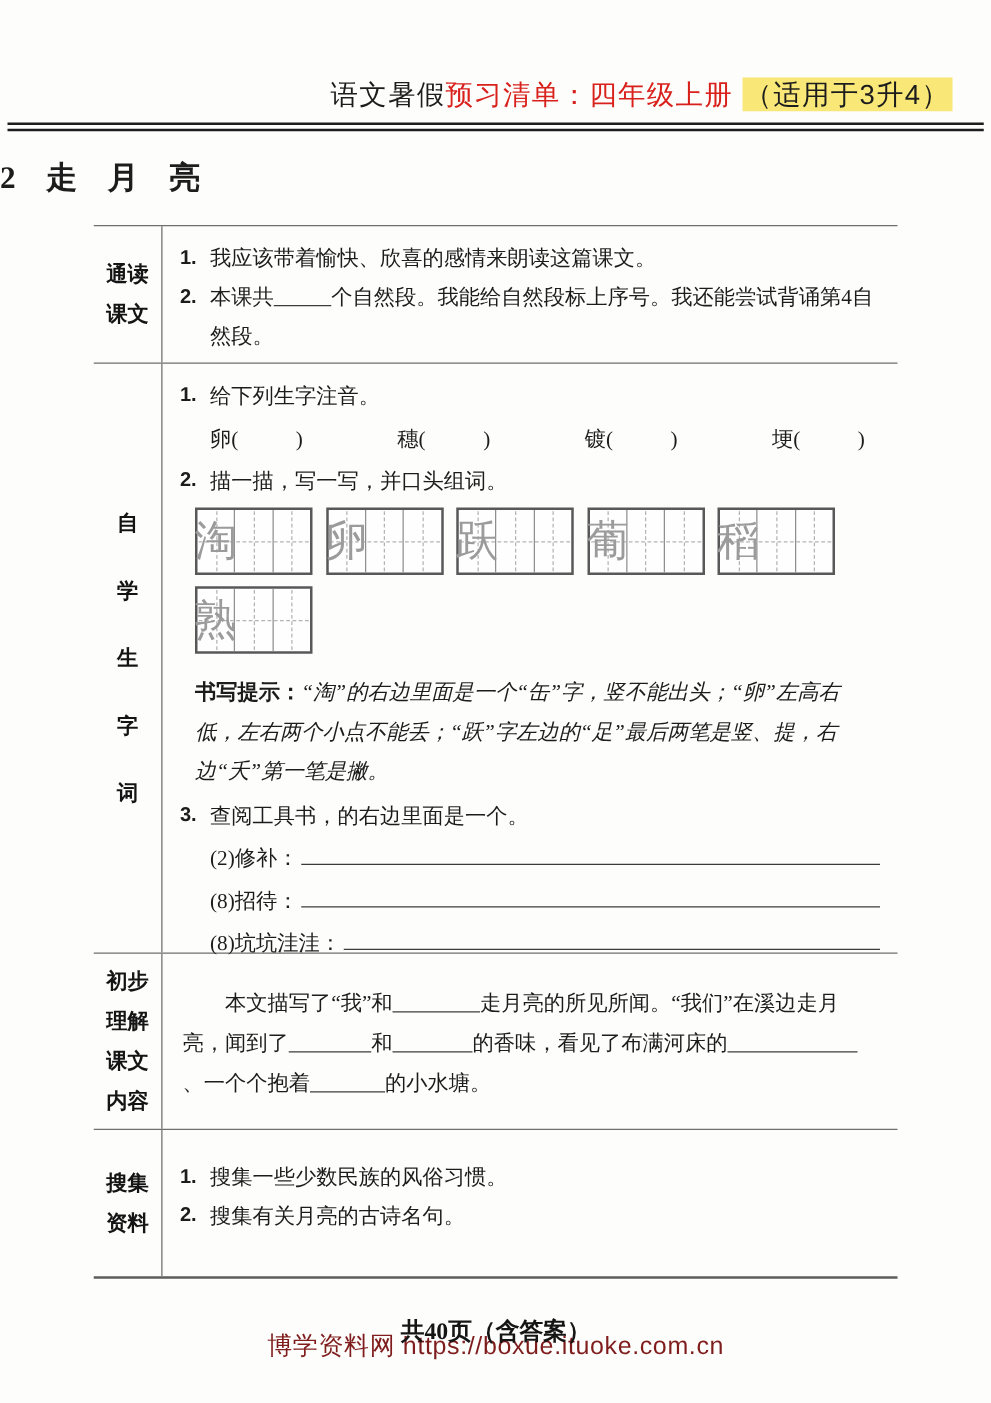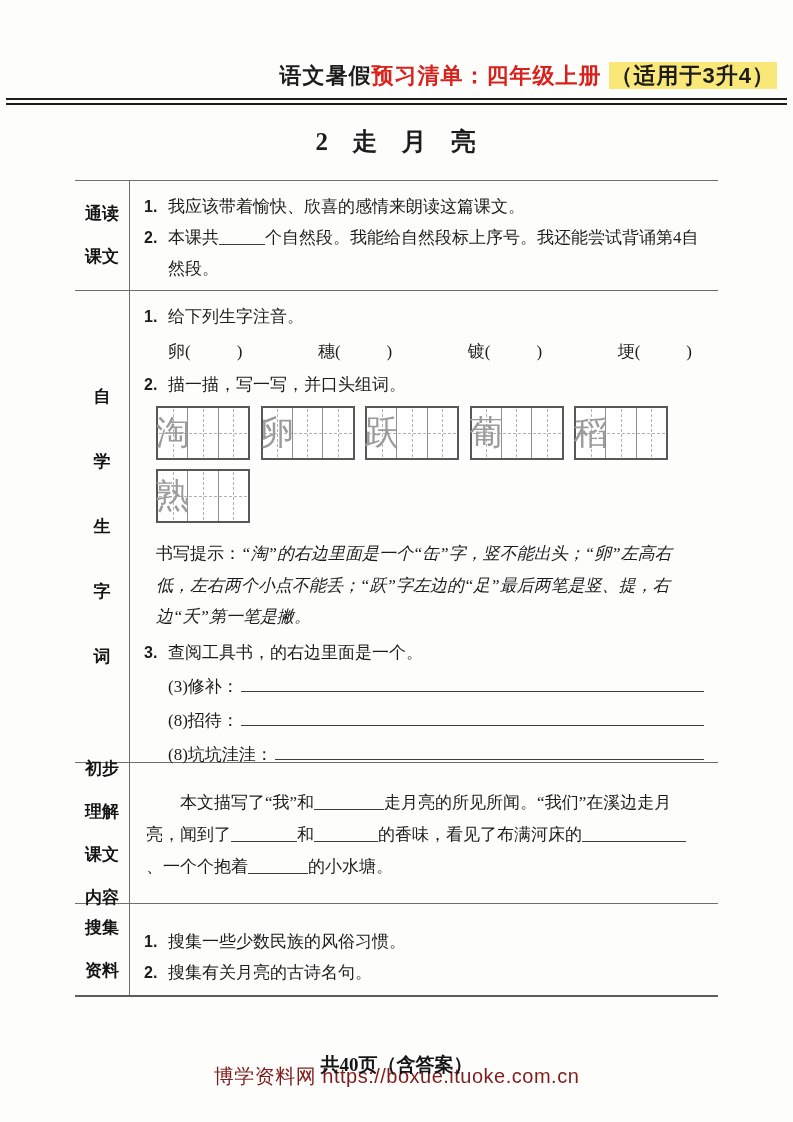--- a/index.html
+++ b/index.html
@@ -7,55 +7,55 @@
   body {
     background:#fdfdfc;
     font-family:"Liberation Serif", serif;
     color:#1c1c1c;
     position:relative;
     overflow:hidden;
   }
 
   
   .header {
-    position:absolute; top:61px; right:16px;
+    position:absolute; top:61px; right:31px;
     font-family:"Liberation Sans", sans-serif;
-    font-weight:bold; font-size:22px; letter-spacing:1px;
+    font-weight:normal; font-size:22px; letter-spacing:1px;
     white-space:nowrap;
   }
   .header .red  { color:#d9211c; }
   .header .hl   { background:#f9e878; padding:1px 2px; }
   .double-rule {
     position:absolute; left:6px; right:6px; top:98px; height:7px;
     border-top:2px solid #1d1d1d; border-bottom:2px solid #1d1d1d;
   }
 
   
   .lesson-title {
     position:absolute; top:125px; left:0; width:100%;
-    text-align:center; font-size:25px; font-weight:bold;
+    text-align:left; font-size:25px; font-weight:bold;
     word-spacing:14px; letter-spacing:2px;
   }
 
   
   .sheet-table {
     position:absolute; left:75px; top:180px; width:643px;
     border-bottom:2px solid #5d5d5d;
   }
   .trow { display:flex; border-top:1px solid #6f6f6f; }
   .trow.r1 { height:110px; }
   .trow.r2 { height:472px; }
   .trow.r3 { height:141px; }
-  .trow.r4 { height:92px; }
+  .trow.r4 { height:118px; }
   .cell-label {
     width:55px; flex:0 0 55px;
     border-right:1px solid #6f6f6f;
     display:flex; flex-direction:column; justify-content:center; align-items:center;
     font-family:"Liberation Sans", sans-serif;
-    font-weight:bold; font-size:17px; color:#141414;gap:11px;
+    font-weight:bold; font-size:17px; color:#141414;
   }
   .cell-label div { line-height:32px; }
   .r2 .cell-label div { line-height:54px; }
   .cell-content { flex:1; padding:10px 14px 0 14px; font-size:17px; }
 
   
   .item { display:flex; line-height:31px; }
   .item .num {
     flex:0 0 24px; font-family:"Liberation Sans", sans-serif;
     font-weight:bold; font-size:16px;
@@ -100,21 +100,21 @@
     border-left:1px dashed #b3b3b3;
   }
   .trace {
     position:absolute; inset:0; z-index:2;
     display:flex; align-items:center; justify-content:center;
     font-size:34px; color:#9b9b9b;
   }
 
   
   .tip { margin:6px 2px 4px 12px; line-height:31.5px; font-size:17px; }
-  .tip .tip-label { font-weight:normal; }
+  .tip .tip-label { font-weight:bold; }
   .tip .tip-text  { font-style:italic; }
 
   
   .defs { margin-left:24px; margin-top:2px; }
   .defline { display:flex; align-items:baseline; line-height:34px; }
   .dline { flex:1; border-bottom:1px solid #3c3c3c; height:14px; margin-left:2px; }
 
   
   .summary {
     padding:14px 4px 0 2px; line-height:32px;
@@ -241,21 +241,21 @@
         <span class="tip-label">书写提示：</span><span class="tip-text">“淘”的右边里面是一个“缶”字，竖不能出头；“卵”左高右低，左右两个小点不能丢；“跃”字左边的“足”最后两笔是竖、提，右边“夭”第一笔是撇。</span>
       </div>
 
       <div class="item">
         <span class="num">3.</span>
         <span class="itext">查阅工具书，的右边里面是一个。</span>
       </div>
 
       <div class="defs">
         <div class="defline">
-          <span>(3)修补：</span>
+          <span>(2)修补：</span>
           <span class="dline"></span>
         </div>
         <div class="defline">
           <span>(8)招待：</span>
           <span class="dline"></span>
         </div>
         <div class="defline">
           <span>(8)坑坑洼洼：</span>
           <span class="dline"></span>
         </div>

